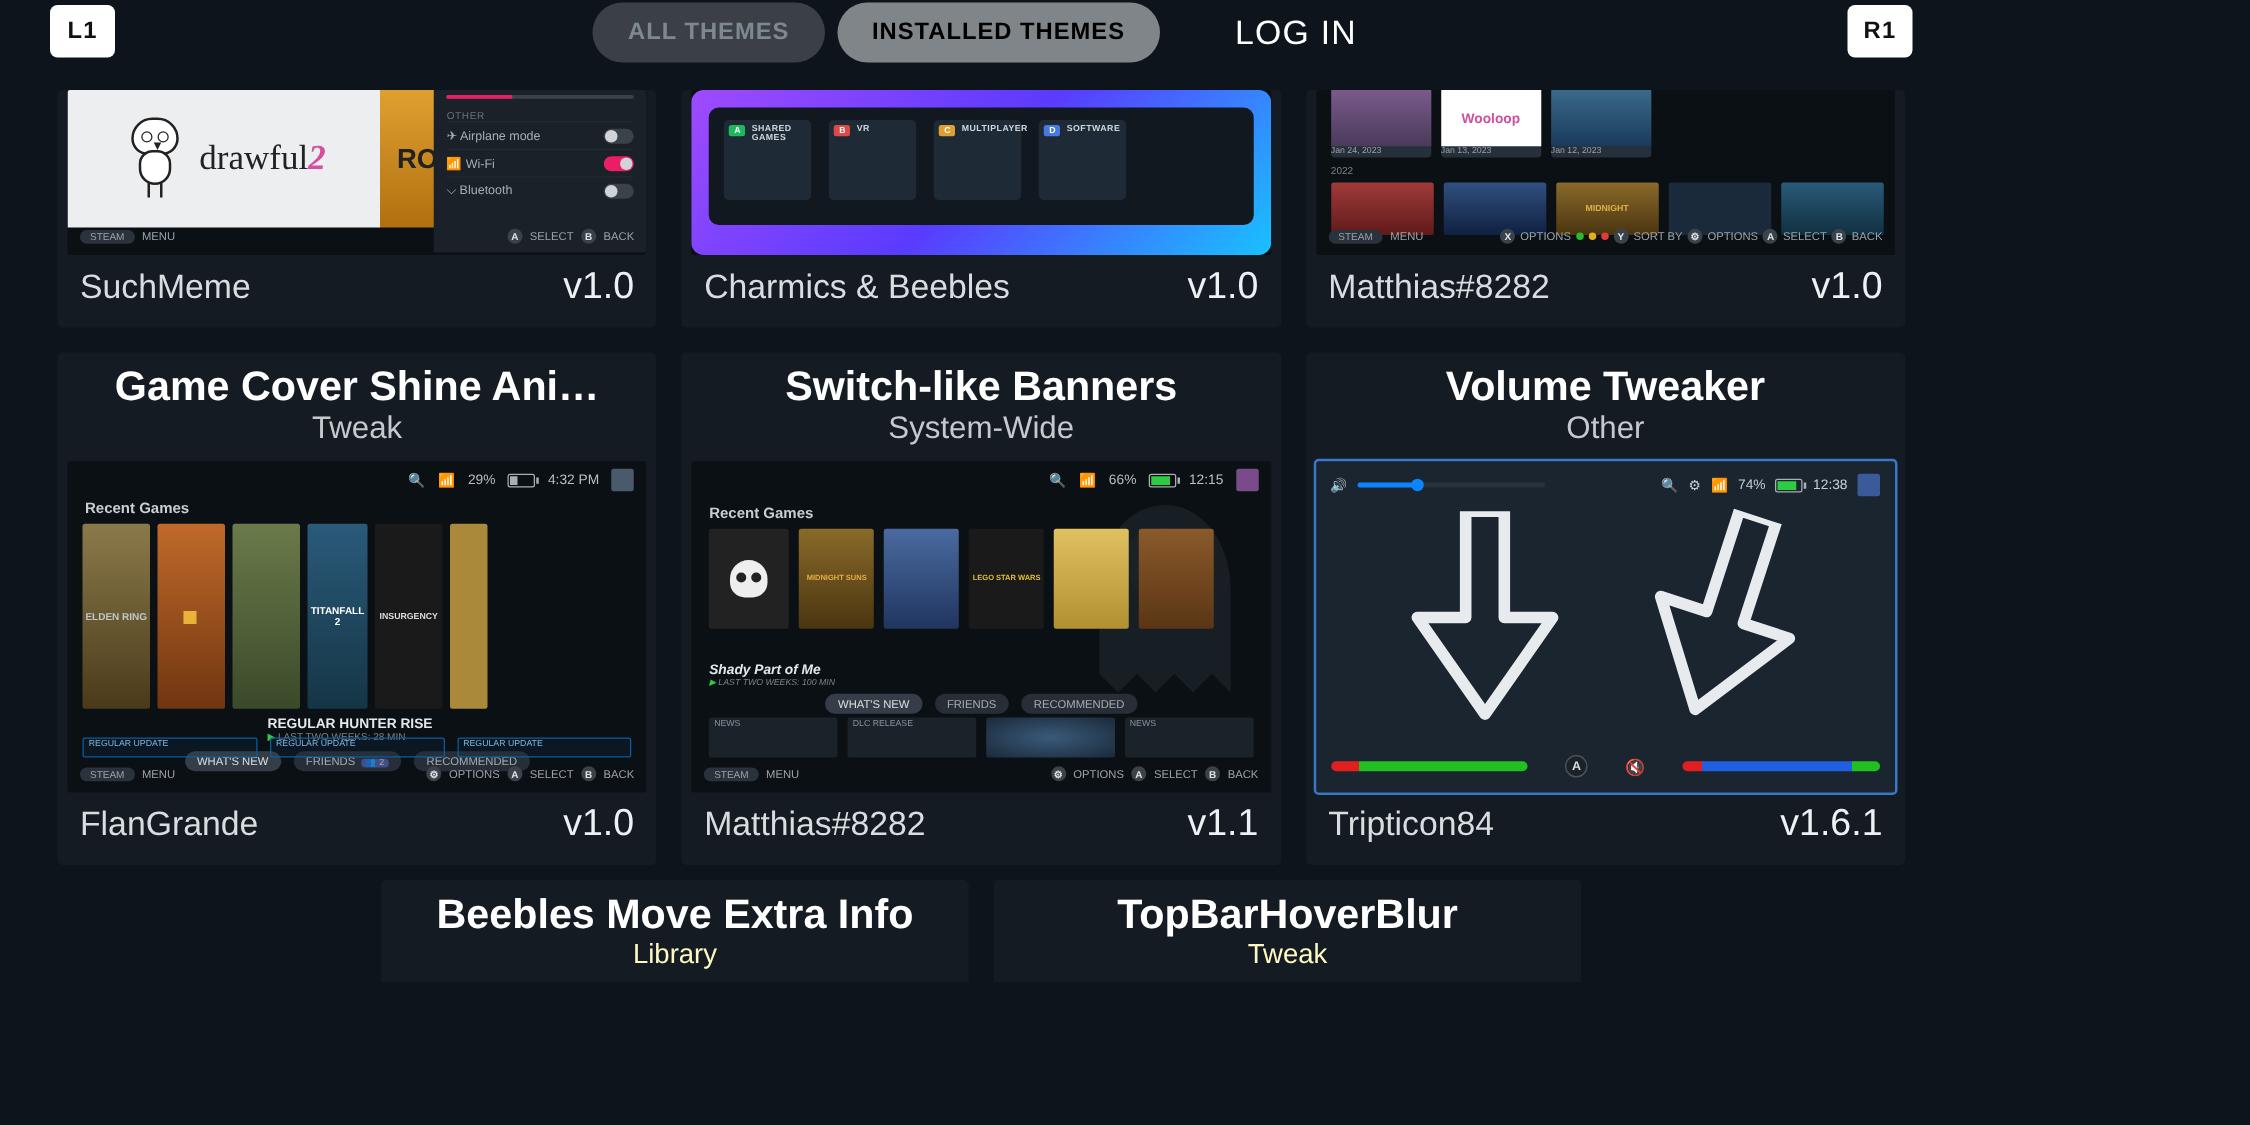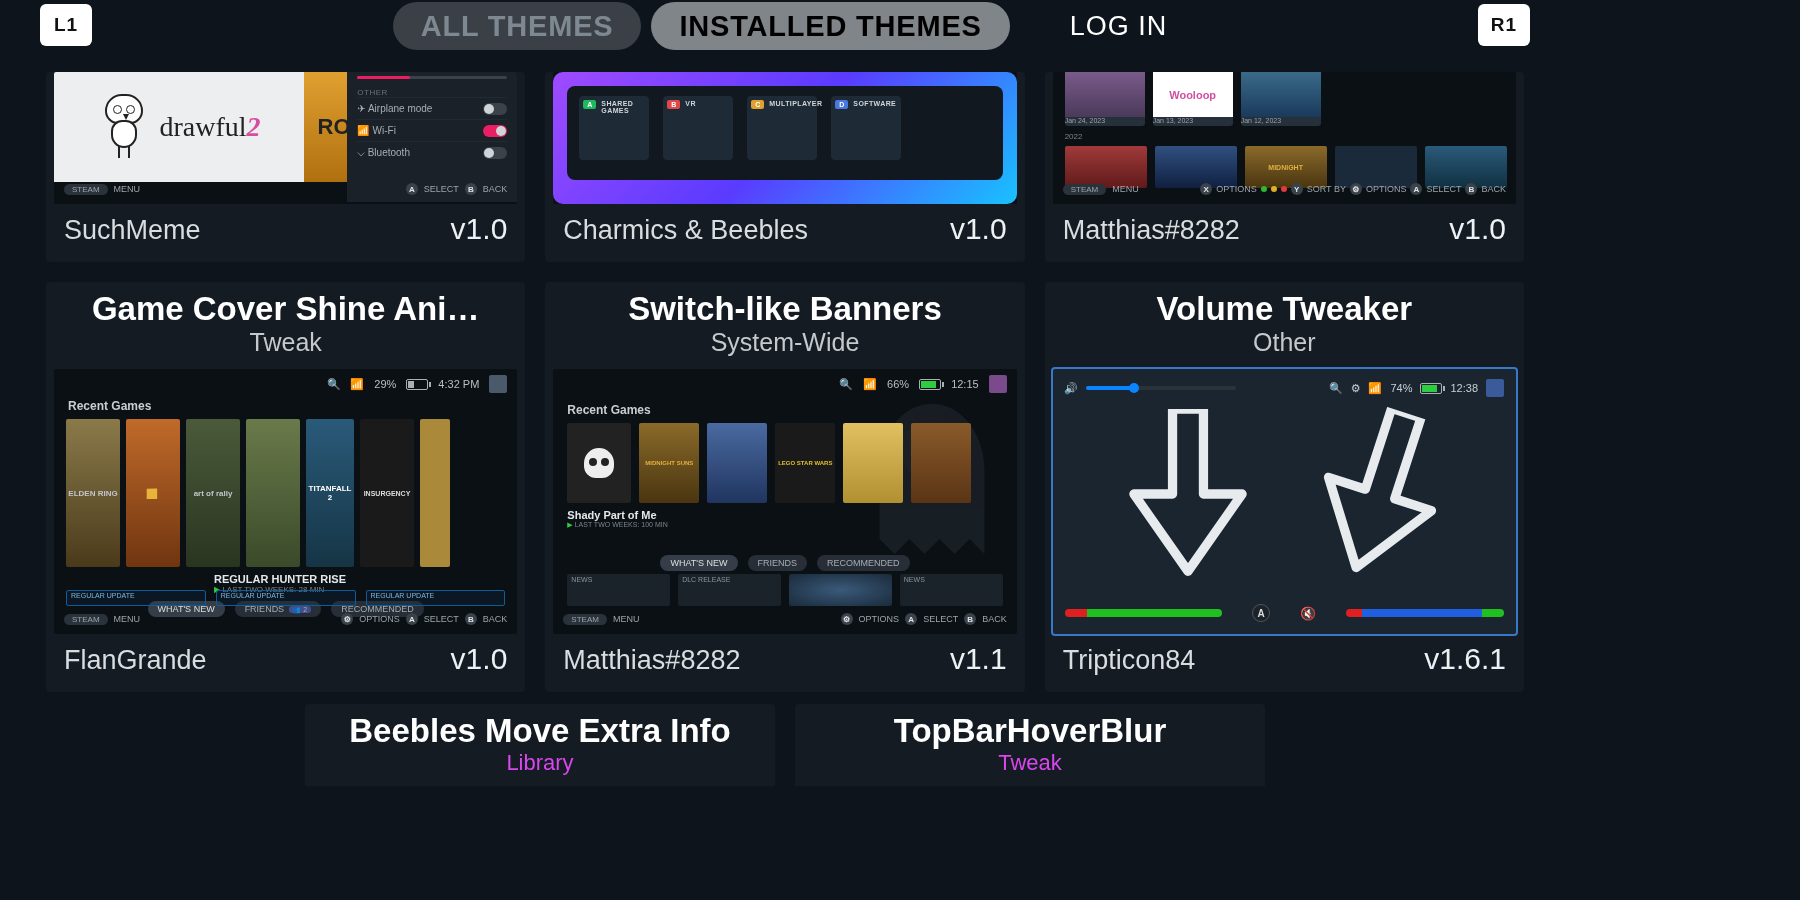--- a/index.html
+++ b/index.html
@@ -44,21 +44,21 @@
     gap: 10px;
     margin-top: 2px;
   }
   .pill {
     height: 48px;
     padding: 0 28px;
     border-radius: 28px;
     display: flex;
     align-items: center;
     font-weight: 700;
-    font-size: 29px;
+    font-size: 19px;
     letter-spacing: 0.8px;
   }
   .pill.dark { background: #3a4046; color: #7e8890; }
   .pill.light { background: #80858a; color: #000000; }
   .login {
     font-weight: 400;
     font-size: 27px;
     letter-spacing: 1px;
     color: #fff;
     margin-left: 40px;
@@ -132,21 +132,21 @@
   }
   .bottom-card {
     background: #141b22;
     border-radius: 4px 4px 0 0;
     width: 470px;
     height: 82px;
     padding-top: 8px;
     text-align: center;
   }
   .bottom-title { font-weight:700; font-size:33px; color:#fff; }
-  .bottom-sub { font-size:22px; color:#d946ef; }
+  .bottom-sub { font-size:22px; color:#fef9c3; }
 
   
   .prev-statusbar {
     position:absolute; top:6px; left:0; right:0; height:18px;
     display:flex; justify-content:flex-end; align-items:center;
     gap:10px; padding:0 10px;
     font-size:11px; color:#b8bfc5;
   }
   .prev-avatar { width:18px; height:18px; background:#4a5a6a; border-radius:2px; }
   .prev-batt { width:22px; height:11px; border:1.5px solid #a8afb5; border-radius:2px; position:relative; }
@@ -408,21 +408,20 @@
           </span>
         <span>4:32 PM</span>
         <span class="prev-avatar"></span>
       </div>
       <div class="prev-sectionlabel" style="top:30px;">Recent Games</div>
       <div class="c4-hero">
         <div class="gamecover" style="width:54px;background:linear-gradient(#8a7a4a,#4a3a1a);">ELDEN RING</div>
         <div class="gamecover" style="width:54px;background:linear-gradient(#c06a2a,#703510);">
             <span style="transform:rotate(45deg);font-size:18px;color:#e9b23a;">◆</span>
           </div>
-        <div class="gamecover" style="width:54px;background:linear-gradient(#4a5a3a,#2a3520);font-size:8px;">art of rally</div>
         <div class="gamecover" style="width:54px;background:linear-gradient(#6a7a4a,#3a4a2a);"></div>
         <div class="gamecover" style="width:48px;background:linear-gradient(#2a5a7a,#153545);color:#fff;">TITANFALL 2</div>
         <div class="gamecover" style="width:54px;background:#1a1a1a;color:#ddd;font-size:7px;">INSURGENCY</div>
         <div class="gamecover" style="width:30px;background:#aa8a3a;"></div>
       </div>
       <div style="position:absolute;top:200px;left:160px;">
         <div class="c4-caption">REGULAR HUNTER RISE</div>
         <div class="c4-subcaption"><span style="color:#2ecc40;">▶</span> <span>LAST TWO WEEKS: 28 MIN</span></div>
       </div>
       <div class="prev-chips" style="top:232px; left:0; right:0; justify-content:center;">
@@ -485,21 +484,21 @@
           <div class="c5-feat-img">
               <div class="skull"></div>
             </div>
         </div>
         <div class="gamecover" style="background:linear-gradient(#8a6a2a,#4a3510);color:#e0b040;font-size:6px;">MIDNIGHT SUNS</div>
         <div class="gamecover" style="background:linear-gradient(#4a6aa0,#203560);"></div>
         <div class="gamecover" style="background:#1a1a1a;color:#e0c030;font-size:6px;">LEGO STAR WARS</div>
         <div class="gamecover" style="background:linear-gradient(#e0c060,#b09030);"></div>
         <div class="gamecover" style="background:linear-gradient(#8a5a2a,#5a3515);"></div>
       </div>
-      <div style="position:absolute;top:140px;left:14px;">
+      <div style="position:absolute;top:161px;left:14px;font-style:italic;">
         <div style="font-size:11px;color:#e4e8eb;font-weight:600;">Shady Part of Me</div>
         <div style="font-size:7px;color:#7a838b;"><span style="color:#2ecc40;">▶</span> <span>LAST TWO WEEKS: 100 MIN</span></div>
       </div>
       <div class="prev-chips" style="top:186px; left:0; right:0; justify-content:center;">
         <span class="chip active">WHAT'S NEW</span>
         <span class="chip">FRIENDS</span>
         <span class="chip">RECOMMENDED</span>
       </div>
       <div class="c5-news" style="bottom:28px;">
         <div class="news">NEWS</div>

